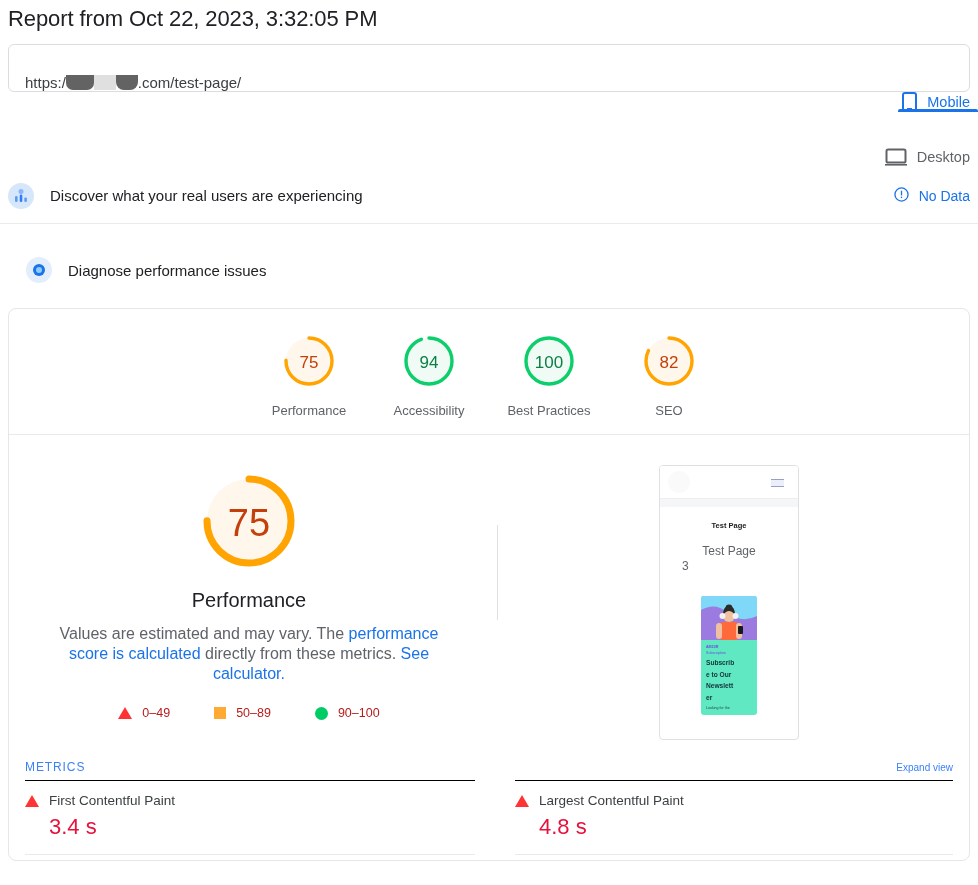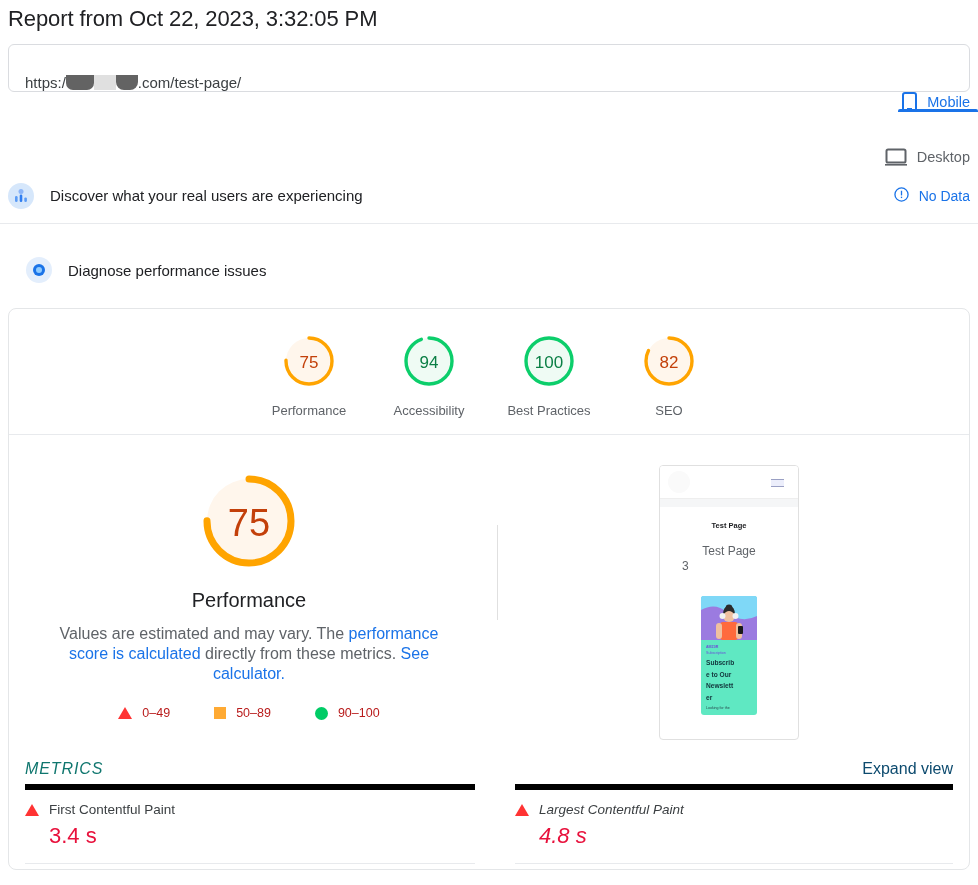--- a/index.html
+++ b/index.html
@@ -297,34 +297,34 @@
   .ph-eyebrow2 { font-size: 3.6px; color: #6b4fd8; line-height: 6px; }
   .ph-cta { font-size: 6.6px; font-weight: bold; color: #12343b; line-height: 8.6px; margin-top: 3px; }
   .ph-sub { font-size: 3.6px; color: #2b4a50; margin-top: 4px; }
 
   
   .metrics-head {
     display:flex; align-items:center; justify-content:space-between;
     padding: 14px 16px 6px 16px;
   }
   .metrics-title {
-    font-size: 16px; letter-spacing: 0.9px;
-    color: #0f766e; text-transform: uppercase; font-style: italic;
-  }
-  .expand { font-size: 16px; color: #0c4a6e; cursor: pointer; }
+    font-size: 12px; letter-spacing: 0.9px;
+    color: #3b82f6; text-transform: uppercase;
+  }
+  .expand { font-size: 10px; color: #3b82f6; cursor: pointer; }
 
   .metrics-grid {
     display: flex;
     padding: 0 16px;
   }
   .metric-col { width: 50%; }
   .metric-col.left { padding-right: 14px; }
-  .metric-col.right { padding-left: 26px; font-style: italic; }
+  .metric-col.right { padding-left: 26px; }
   .metric-cell {
-    border-top: 6px solid #000000;
+    border-top: 1px solid #000000;
     padding: 12px 0 14px 0;
   }
   .metric-name {
     display:flex; align-items:center; gap: 10px;
     font-size: 13.5px; color: #3c4043;
   }
   .metric-name .tri { border-bottom-color:#f33; }
   .metric-val {
     font-size: 22px;
     color: #e8113c;

